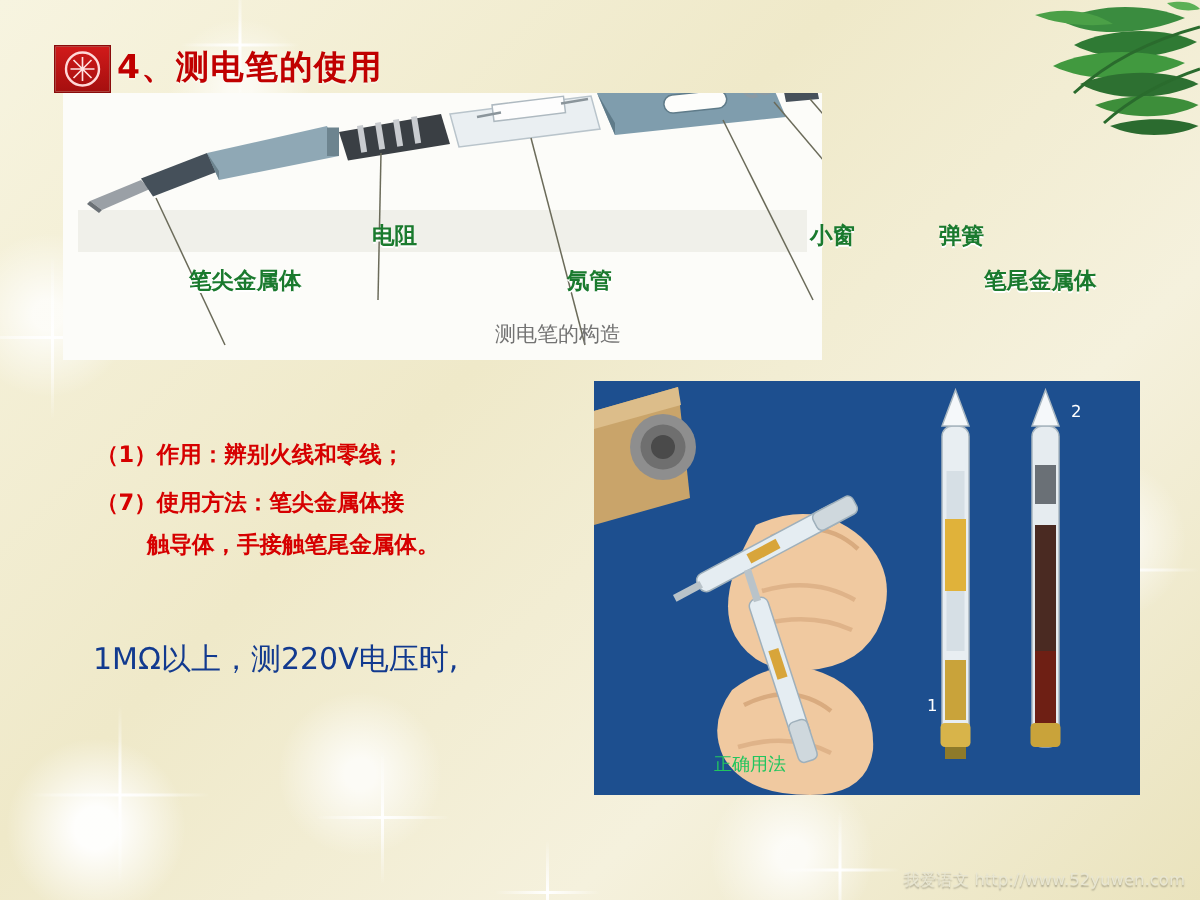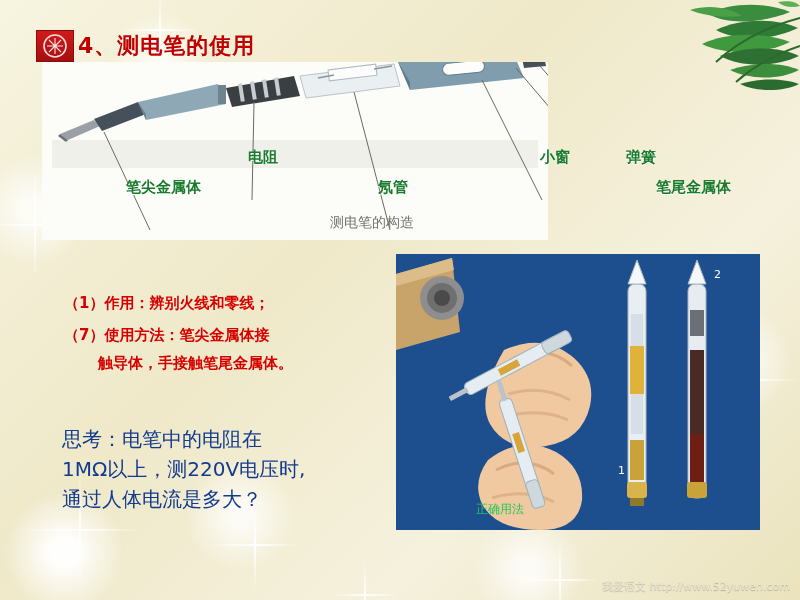--- a/index.html
+++ b/index.html
@@ -29,21 +29,21 @@
   .spark::before{ left:50%; top:0; width:2px; height:100%; transform:translateX(-50%);
     background:linear-gradient(to bottom, rgba(255,255,255,0), #fff 50%, rgba(255,255,255,0)); }
   .spark::after{ top:50%; left:0; height:2px; width:100%; transform:translateY(-50%);
     background:linear-gradient(to right, rgba(255,255,255,0), #fff 50%, rgba(255,255,255,0)); }
 
   
   #plant{ position:absolute; right:0; top:0; width:210px; height:110px; }
 
   
   #title-row{
-    position:absolute; left:36px; top:30px; display:flex; align-items:center;
+    position:absolute; left:36px; top:30px; display:flex; 
   }
   #title-badge{
     width:36px; height:30px; margin-right:4px; position:relative;
     background:linear-gradient(#d11a1a,#a50f0f);
     border:1px solid #8a0b0b;
   }
   #title-text{
     font-family:"DejaVu Sans", sans-serif;
     font-size:22px; color:#c00000; font-weight:bold;
     letter-spacing:1px;
@@ -202,23 +202,21 @@
 <div class="dlabel" style="left:78px;  top:178px;">笔尖金属体</div>
 <div class="dlabel" style="left:330px; top:178px;">氖管</div>
 <div class="dlabel" style="left:608px; top:178px;">笔尾金属体</div>
 <div id="caption">测电笔的构造</div>
 
 <div class="redline" id="red1">（1）作用：辨别火线和零线；</div>
 <div class="redline" id="red2">（7）使用方法：笔尖金属体接</div>
 <div class="redline" id="red3">触导体，手接触笔尾金属体。</div>
 
 <div id="question">
-  <div>思考：电笔中的电阻在</div>
   <div>1MΩ以上，测220V电压时,</div>
-  <div>通过人体电流是多大？</div>
 </div>
 
 <div id="photo">
   <svg viewBox="0 0 364 276" width="364" height="276">
     <rect width="364" height="276" fill="#1d4f8f"></rect>
 
     <polygon points="0,20 56,4 64,78 0,96" fill="#c9a46a"></polygon>
     <polygon points="0,20 56,4 58,16 0,32" fill="#dcbd8a"></polygon>
     <ellipse cx="46" cy="44" rx="22" ry="22" fill="#8e8e8e"></ellipse>
     <ellipse cx="46" cy="44" rx="15" ry="15" fill="#6f6f6f"></ellipse>

